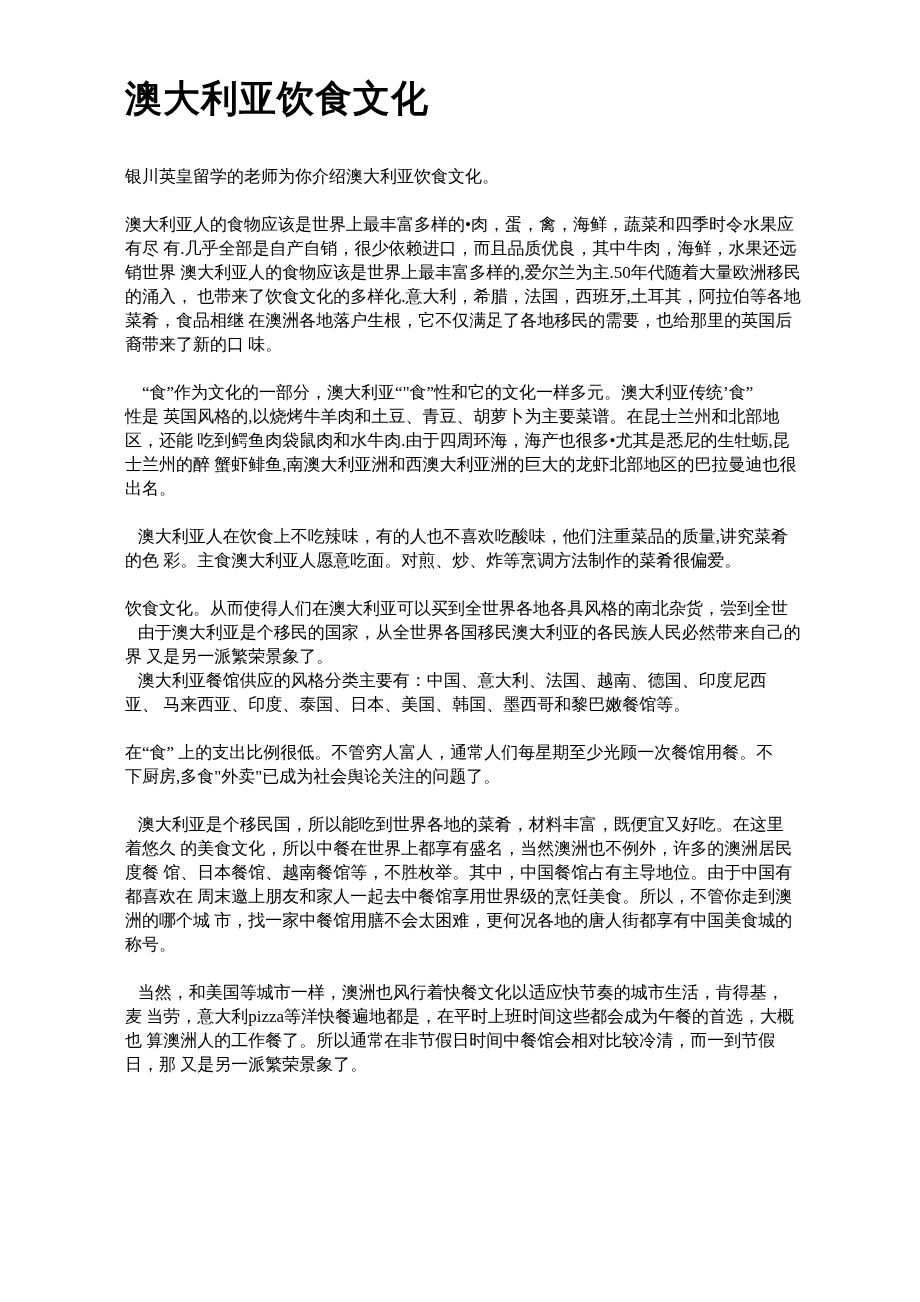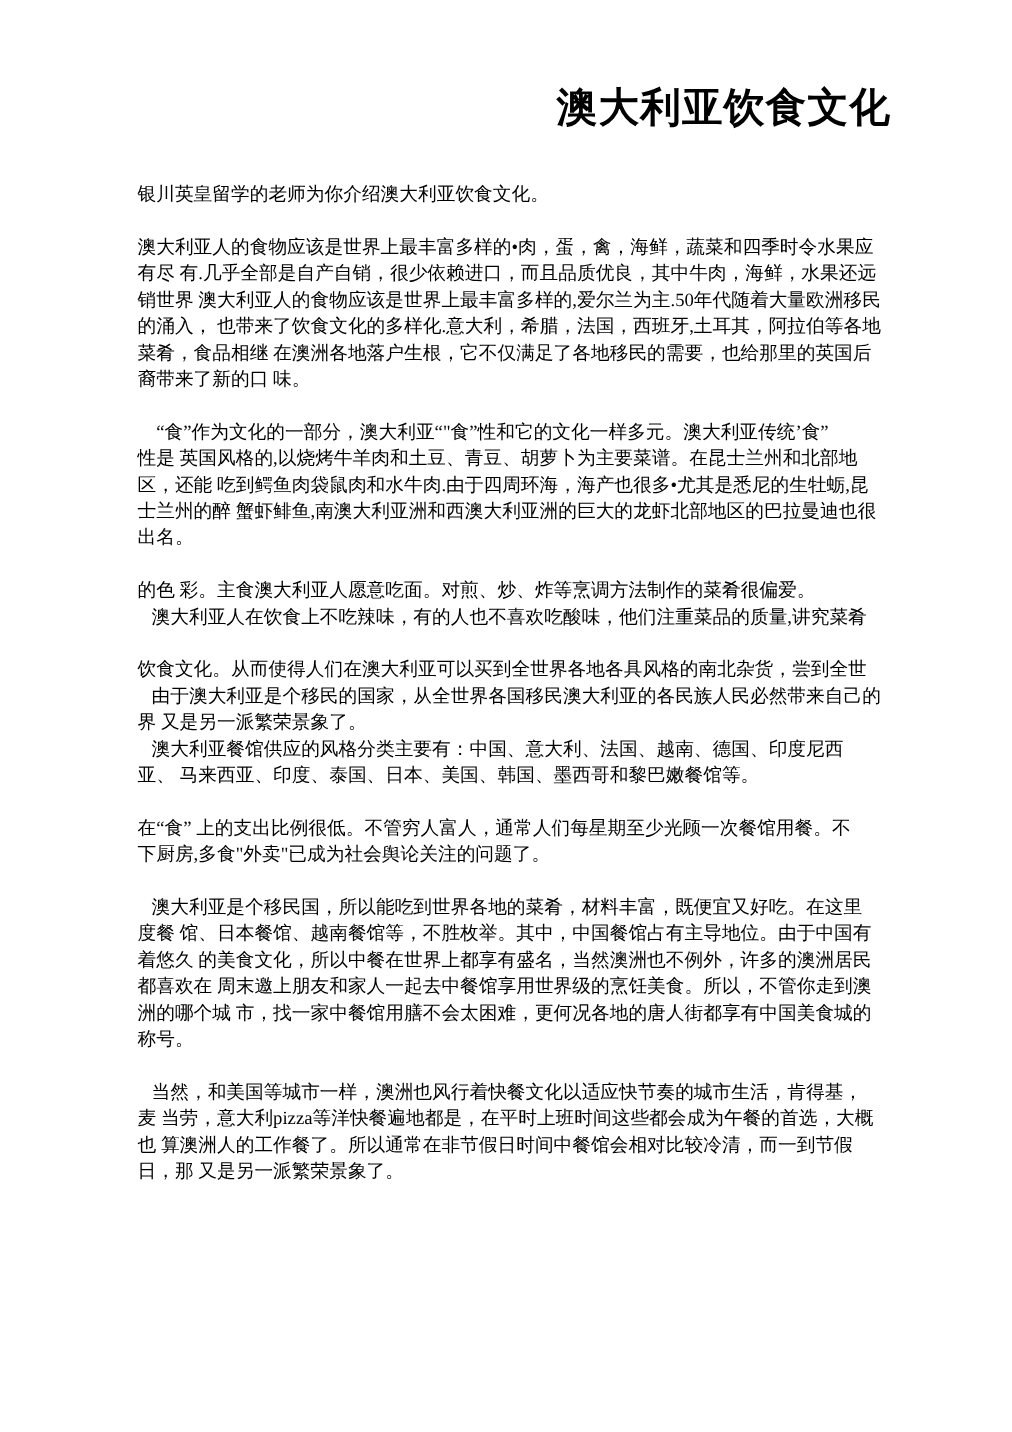--- a/index.html
+++ b/index.html
@@ -19,21 +19,21 @@
     box-sizing: border-box;
     width: 920px;
     height: 1302px;
     padding: 75px 110px 0 125px;
     background: #ffffff;
   }
   .doc-title {
     font-size: 37px;
     line-height: 48px;
     font-weight: 700;
-    text-align: right;
+    text-align: left;
     letter-spacing: 1px;
     white-space: pre;
   }
   .intro {
     margin-top: 42px;
   }
   .para {
     margin-top: 24px;
   }
   .line {
@@ -60,38 +60,38 @@
         <div class="line">裔带来了新的口 味。</div>
       </div>
       <div class="para">
         <div class="line">    “食”作为文化的一部分，澳大利亚“"食”性和它的文化一样多元。澳大利亚传统’食”</div>
         <div class="line">性是 英国风格的,以烧烤牛羊肉和土豆、青豆、胡萝卜为主要菜谱。在昆士兰州和北部地</div>
         <div class="line">区，还能 吃到鳄鱼肉袋鼠肉和水牛肉.由于四周环海，海产也很多•尤其是悉尼的生牡蛎,昆</div>
         <div class="line">士兰州的醉 蟹虾鲱鱼,南澳大利亚洲和西澳大利亚洲的巨大的龙虾北部地区的巴拉曼迪也很</div>
         <div class="line">出名。</div>
       </div>
       <div class="para">
+        <div class="line">   澳大利亚人在饮食上不吃辣味，有的人也不喜欢吃酸味，他们注重菜品的质量,讲究菜肴</div>
         <div class="line">的色 彩。主食澳大利亚人愿意吃面。对煎、炒、炸等烹调方法制作的菜肴很偏爱。</div>
-        <div class="line">   澳大利亚人在饮食上不吃辣味，有的人也不喜欢吃酸味，他们注重菜品的质量,讲究菜肴</div>
       </div>
       <div class="para">
         <div class="line">饮食文化。从而使得人们在澳大利亚可以买到全世界各地各具风格的南北杂货，尝到全世</div>
         <div class="line">   由于澳大利亚是个移民的国家，从全世界各国移民澳大利亚的各民族人民必然带来自己的</div>
         <div class="line">界 又是另一派繁荣景象了。</div>
         <div class="line">   澳大利亚餐馆供应的风格分类主要有：中国、意大利、法国、越南、德国、印度尼西</div>
         <div class="line">亚、 马来西亚、印度、泰国、日本、美国、韩国、墨西哥和黎巴嫩餐馆等。</div>
       </div>
       <div class="para">
         <div class="line">在“食” 上的支出比例很低。不管穷人富人，通常人们每星期至少光顾一次餐馆用餐。不</div>
         <div class="line">下厨房,多食"外卖"已成为社会舆论关注的问题了。</div>
       </div>
       <div class="para">
         <div class="line">   澳大利亚是个移民国，所以能吃到世界各地的菜肴，材料丰富，既便宜又好吃。在这里</div>
+        <div class="line">着悠久 的美食文化，所以中餐在世界上都享有盛名，当然澳洲也不例外，许多的澳洲居民</div>
         <div class="line">度餐 馆、日本餐馆、越南餐馆等，不胜枚举。其中，中国餐馆占有主导地位。由于中国有</div>
-        <div class="line">着悠久 的美食文化，所以中餐在世界上都享有盛名，当然澳洲也不例外，许多的澳洲居民</div>
         <div class="line">都喜欢在 周末邀上朋友和家人一起去中餐馆享用世界级的烹饪美食。所以，不管你走到澳</div>
         <div class="line">洲的哪个城 市，找一家中餐馆用膳不会太困难，更何况各地的唐人街都享有中国美食城的</div>
         <div class="line">称号。</div>
       </div>
       <div class="para">
         <div class="line">   当然，和美国等城市一样，澳洲也风行着快餐文化以适应快节奏的城市生活，肯得基，</div>
         <div class="line">麦 当劳，意大利pizza等洋快餐遍地都是，在平时上班时间这些都会成为午餐的首选，大概</div>
         <div class="line">也 算澳洲人的工作餐了。所以通常在非节假日时间中餐馆会相对比较冷清，而一到节假</div>
         <div class="line">日，那 又是另一派繁荣景象了。</div>
       </div>

